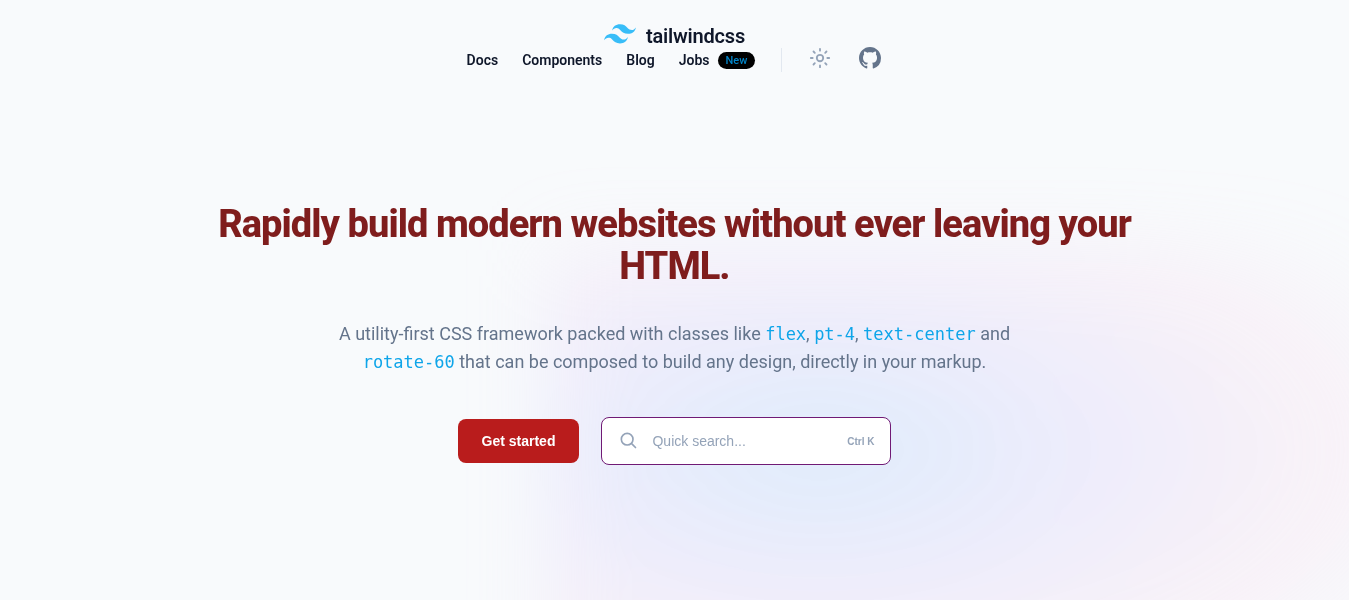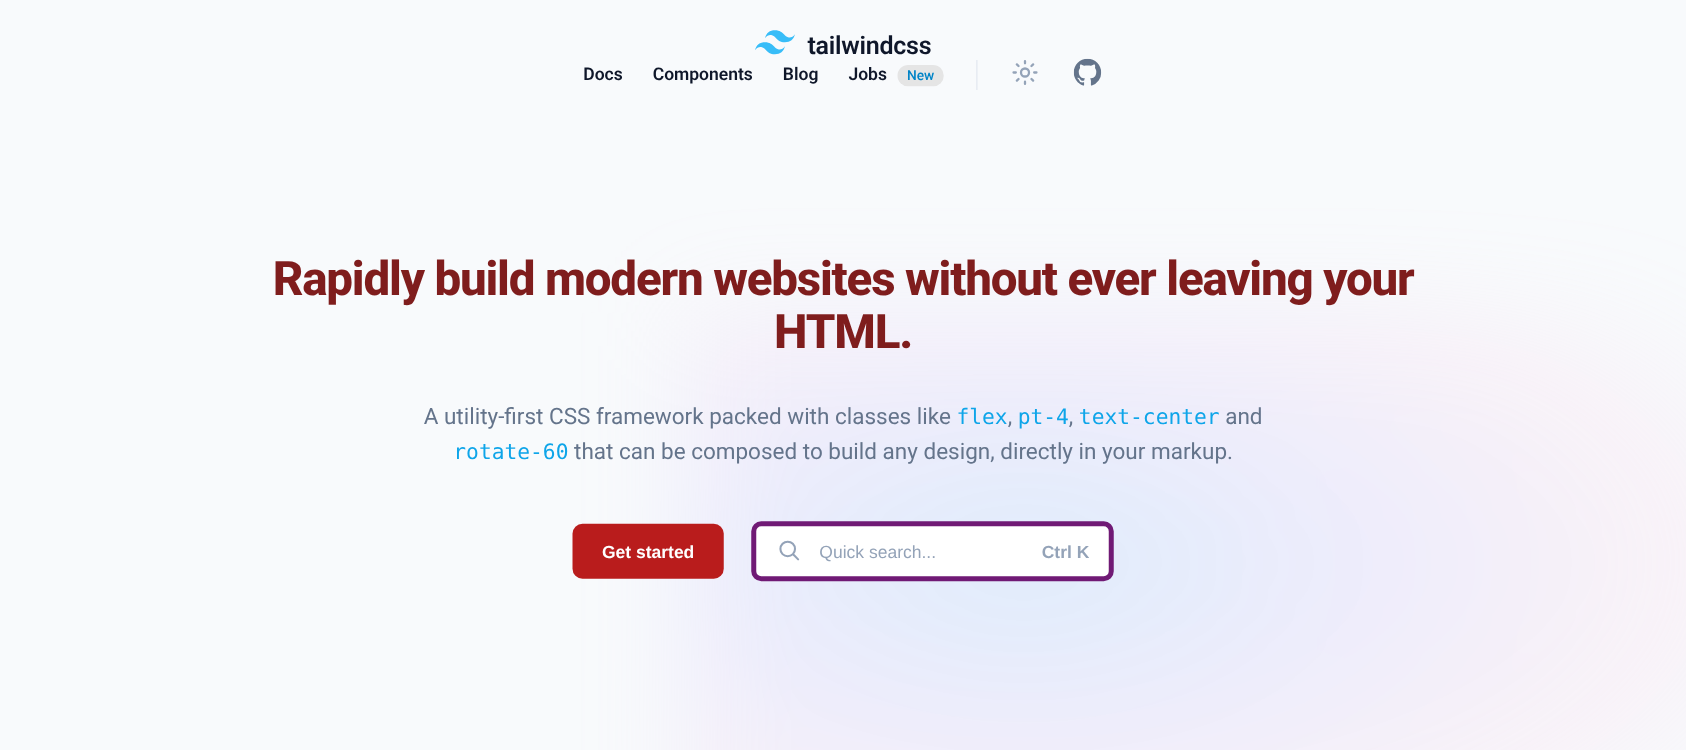--- a/index.html
+++ b/index.html
@@ -61,21 +61,21 @@
       font-size: 14px;
       font-weight: 600;
       color: #0f172a;
       text-decoration: none;
       cursor: pointer;
       display: flex;
       align-items: center;
       gap: 8px;
     }
     .badge {
-      background: #e5e5e5;
+      background: #000000;
       color: #0284c7;
       font-size: 11px;
       font-weight: 500;
       padding: 2px 8px;
       border-radius: 10px;
     }
     .divider {
       width: 1px;
       height: 24px;
       background: #e2e8f0;
@@ -131,37 +131,37 @@
       font-size: 14px;
       padding: 14px 24px;
       border-radius: 8px;
       border: none;
       cursor: pointer;
     }
     .search-box {
       display: flex;
       align-items: center;
       background: #fff;
-      border: 4px solid #701a75;
+      border: 1px solid #701a75;
       border-radius: 8px;
       padding: 0 16px;
       height: 48px;
       width: 290px;
       cursor: pointer;
       gap: 14px;
     }
     .search-placeholder {
       flex: 1;
       color: #94a3b8;
       font-size: 14px;
       text-align: left;
     }
     .kbd {
       font-family: -apple-system, sans-serif;
-      font-size: 14px;
+      font-size: 10px;
       font-weight: 600;
       color: #94a3b8;
     }
   </style>
 </head>
 <body>
 
 <div class="bg-blur"></div>
 
 <header class="header">

